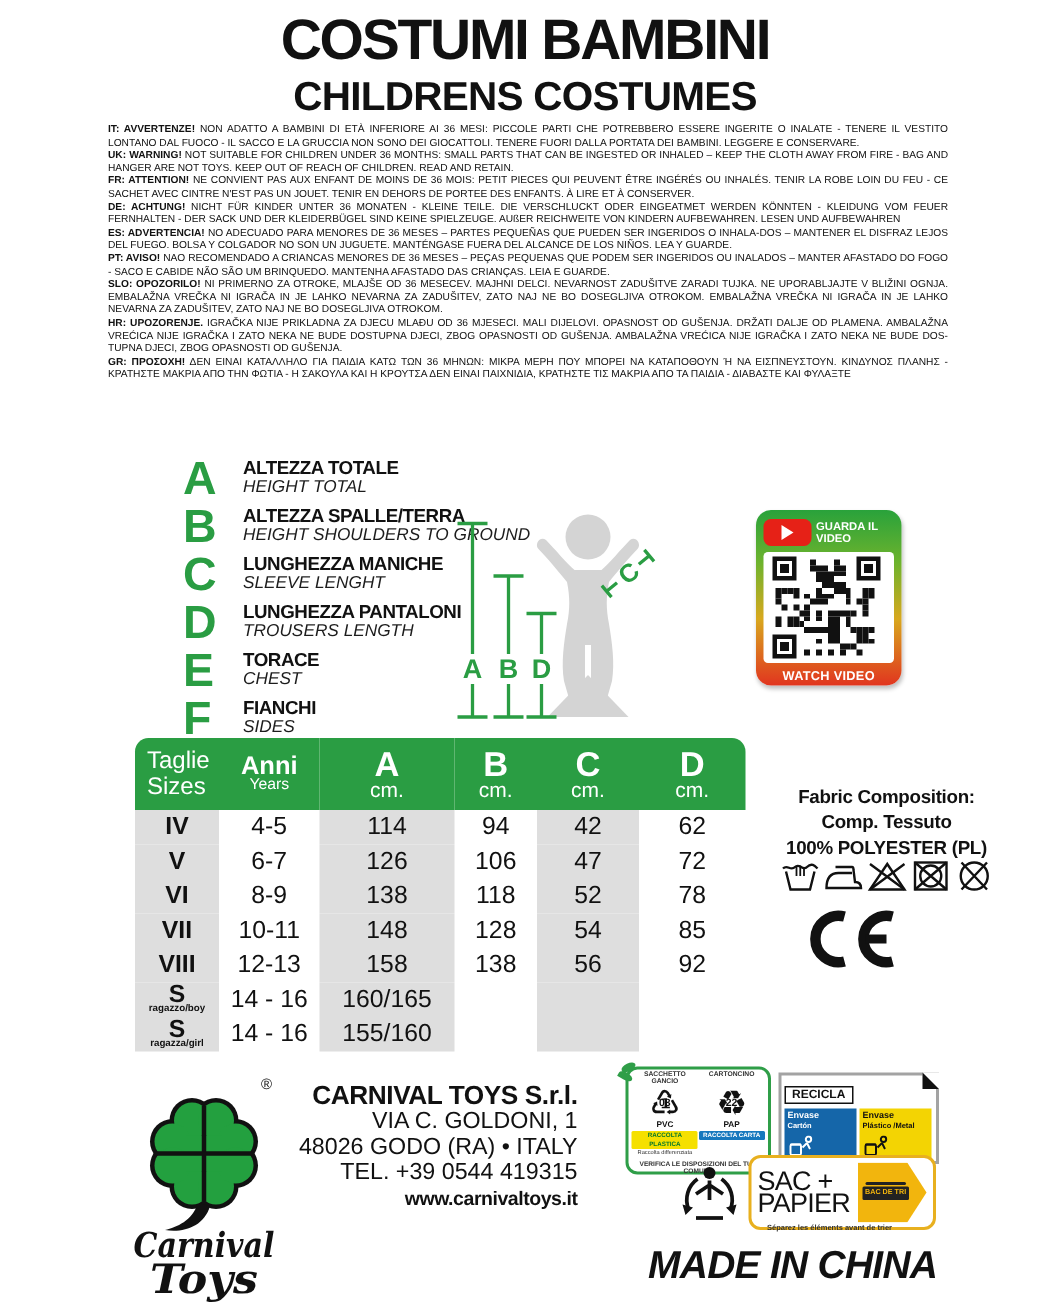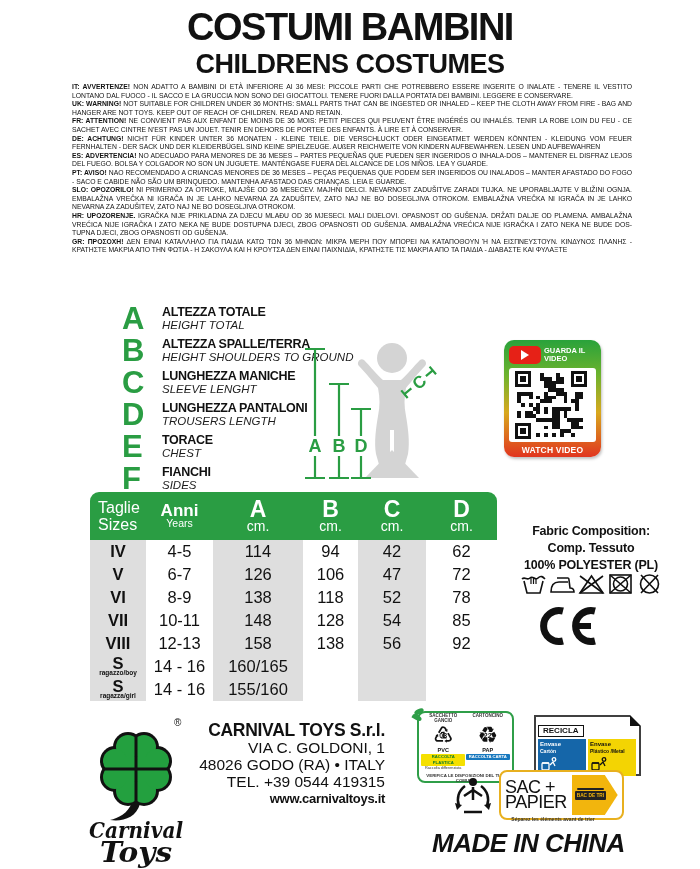--- a/index.html
+++ b/index.html
@@ -81,21 +81,21 @@
   .mobius .glyph{font-size:23px;line-height:24px;color:#111;}
   .mobius .num{position:absolute;left:0;top:9px;width:100%;text-align:center;font-size:7px;font-weight:800;}
   .mat{font-size:5.5px;font-weight:800;line-height:6px;}
   .strip{font-size:4.2px;font-weight:800;line-height:6px;margin-top:1px;border-radius:1px;}
   .strip-y{background:#f5e000;color:#0a7a2a;}
   .strip-b{background:#1778be;color:#fff;}
   .substrip{font-size:3.8px;color:#333;line-height:4.5px;}
   .recfoot{font-size:4.4px;font-weight:800;color:#333;text-align:center;margin-top:2px;line-height:5px;}
 
   
-  .recicla{left:534px;top:715px;width:107px;height:61px;border:2px solid #404040;box-sizing:border-box;background:#fff;padding:2px;}
+  .recicla{left:519px;top:715px;width:107px;height:61px;border:2px solid #a3a3a3;box-sizing:border-box;background:#fff;padding:2px;}
   .recicla-title{display:inline-block;border:1.5px solid #111;font-size:8px;font-weight:800;padding:0 4px;line-height:10px;}
   .fold{position:absolute;top:-2px;right:-2px;width:0;height:0;border-top:11px solid #fff;border-left:11px solid #111;}
   .panels{display:flex;gap:2px;margin-top:2px;}
   .panel{width:48px;height:37px;font-size:6px;font-weight:800;padding:2px 2px 0;box-sizing:border-box;line-height:6.5px;}
   .panel-blue{background:#1566a9;color:#fff;}
   .panel-yellow{background:#f3d403;color:#111;}
   .panel svg{display:block;margin-top:3px;}
 
   
   .triman-row{left:452px;top:770px;display:flex;align-items:center;gap:5px;}

